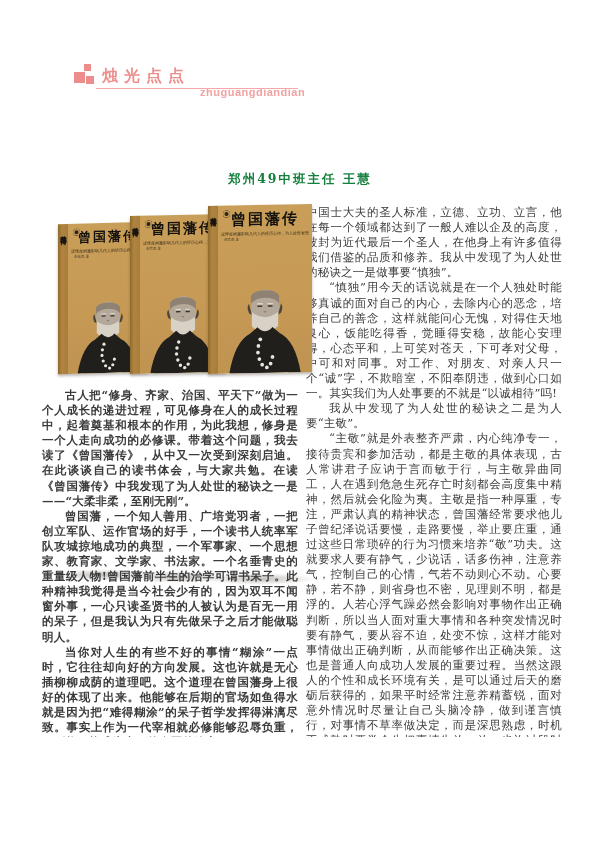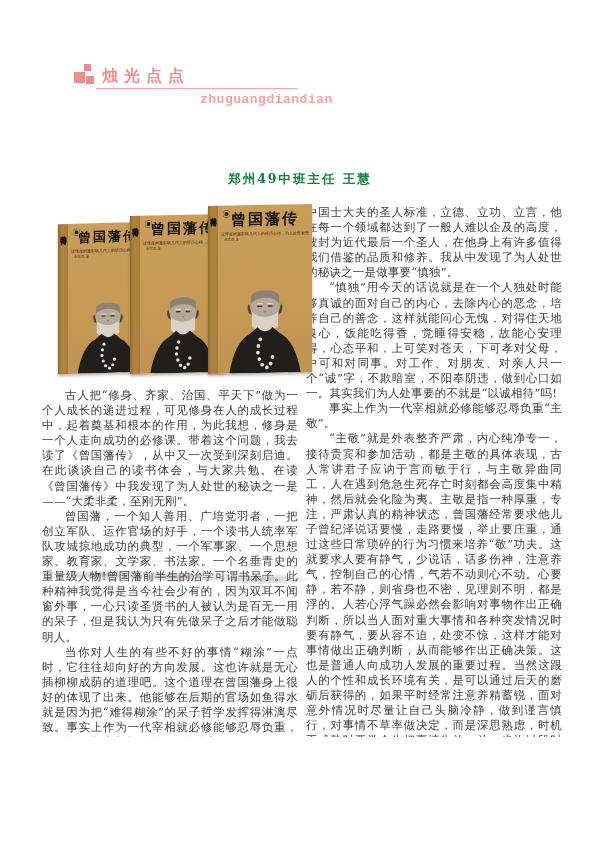--- a/index.html
+++ b/index.html
@@ -17,23 +17,23 @@
   .brand-logo .sq1{left:10px;top:1px;width:7px;height:7px;}
   .brand-logo .sq2{left:0px;top:9px;width:11px;height:11px;}
   .brand-logo .sq3{left:12px;top:13px;width:8px;height:8px;}
   .brand-line{position:absolute;left:96px;top:88px;width:202px;height:0;border-top:1px solid #f2a9a7;}
   .brand-text{
     position:absolute;left:102px;top:66px;
     font-family:"Liberation Sans","DejaVu Sans",sans-serif;
     font-size:16px;font-weight:bold;color:#ed8f8d;letter-spacing:6px;white-space:nowrap;
   }
   .brand-pinyin{
-    position:absolute;left:200px;top:92px;
-    font-family:Liberation Mono, monospace;
-    font-size:13px;font-weight:bold;color:#f0a3a1;letter-spacing:.5px;white-space:nowrap;
+    position:absolute;left:200px;top:86px;
+    font-family:Liberation Sans, sans-serif;
+    font-size:11px;font-weight:bold;color:#f0a3a1;letter-spacing:.5px;white-space:nowrap;
   }
 
   
   .article-title{
     position:absolute;left:0;top:124px;width:600px;
     text-align:center;font-size:31px;font-weight:bold;letter-spacing:2px;
     color:#c12a5c;
     background:linear-gradient(180deg,#a90f48 0%,#c93563 55%,#e0728a 100%);
     -webkit-background-clip:text;background-clip:text;
     -webkit-text-fill-color:transparent;
@@ -68,21 +68,21 @@
   .b3 .cover-title{font-size:15px;}
   .cover-subtitle{margin-top:2px;padding:0 3px;font-size:4px;line-height:5px;color:#3d3категор;color:#3d3category;color:#3d3320;text-align:center;white-space:nowrap;overflow:hidden;}
   .cover-author{margin-top:1px;padding-left:6px;font-size:3.5px;color:#3d3320;text-align:left;}
   .portrait{position:absolute;left:0;bottom:0;width:100%;height:62%;}
 
   
   .col{position:absolute;width:256px;font-size:11.5px;line-height:15.1px;
     color:#3b3b3b;text-align:justify;letter-spacing:.2px;}
   .col p{margin:0;text-indent:2em;}
   .col p.no-indent{text-indent:0;}
-  .col-left{left:42px;top:388px;height:385px;}
+  .col-left{left:42px;top:388px;height:385px;font-weight:bold;}
   .col-right{left:306px;top:205px;height:588px;}
 
   
   .page-num{
     position:absolute;left:74px;top:773px;width:22px;height:20px;
     background:#ef9b99;color:#ffffff;
     font-family:"Liberation Sans","DejaVu Sans",sans-serif;
     font-size:11px;font-weight:bold;text-align:center;line-height:20px;
     box-shadow:0 3px 0 -1px #a38a80;
   }
@@ -216,19 +216,19 @@
 
   <div class="col col-left">
     <p>古人把“修身、齐家、治国、平天下”做为一个人成长的递进过程，可见修身在人的成长过程中，起着奠基和根本的作用，为此我想，修身是一个人走向成功的必修课。带着这个问题，我去读了《曾国藩传》，从中又一次受到深刻启迪。在此谈谈自己的读书体会，与大家共勉。在读《曾国藩传》中我发现了为人处世的秘诀之一是——“大柔非柔，至刚无刚”。</p>
     <p>曾国藩，一个知人善用、广培党羽者，一把创立军队、运作官场的好手，一个读书人统率军队攻城掠地成功的典型，一个军事家、一个思想家、教育家、文学家、书法家。一个名垂青史的重量级人物!曾国藩前半生的治学可谓书呆子。此种精神我觉得是当今社会少有的，因为双耳不闻窗外事，一心只读圣贤书的人被认为是百无一用的呆子，但是我认为只有先做呆子之后才能做聪明人。</p>
     <p>当你对人生的有些不好的事情“糊涂”一点时，它往往却向好的方向发展。这也许就是无心插柳柳成荫的道理吧。这个道理在曾国藩身上很好的体现了出来。他能够在后期的官场如鱼得水就是因为把“难得糊涂”的呆子哲学发挥得淋漓尽致。事实上作为一代宰相就必修能够忍辱负重，否则将不能成为真正的全国的管家。</p>
   </div>
 
   <div class="col col-right">
     <p class="no-indent">中国士大夫的圣人标准，立德、立功、立言，他在每一个领域都达到了一般人难以企及的高度，被封为近代最后一个圣人，在他身上有许多值得我们借鉴的品质和修养。我从中发现了为人处世的秘诀之一是做事要“慎独”。</p>
     <p>“慎独”用今天的话说就是在一个人独处时能够真诚的面对自己的内心，去除内心的恶念，培养自己的善念，这样就能问心无愧，对得住天地良心，饭能吃得香，觉睡得安稳，故能心安理得，心态平和，上可笑对苍天，下可孝对父母，中可和对同事。对工作、对朋友、对亲人只一个“诚”字，不欺暗室，不阳奉阴违，做到心口如一。其实我们为人处事要的不就是“以诚相待”吗!</p>
-    <p>事实上作为一代宰相就必修能够忍辱负重“主敬”。</p>
+    <p>我从中发现了为人处世的秘诀之二是为人要“主敬”。</p>
     <p>“主敬”就是外表整齐严肃，内心纯净专一，接待贵宾和参加活动，都是主敬的具体表现，古人常讲君子应讷于言而敏于行，与主敬异曲同工，人在遇到危急生死存亡时刻都会高度集中精神，然后就会化险为夷。主敬是指一种厚重，专注，严肃认真的精神状态，曾国藩经常要求他儿子曾纪泽说话要慢，走路要慢，举止要庄重，通过这些日常琐碎的行为习惯来培养“敬”功夫。这就要求人要有静气，少说话，话多伤神，注意养气，控制自己的心情，气若不动则心不动。心要静，若不静，则省身也不密，见理则不明，都是浮的。人若心浮气躁必然会影响对事物作出正确判断，所以当人面对重大事情和各种突发情况时要有静气，要从容不迫，处变不惊，这样才能对事情做出正确判断，从而能够作出正确决策。这也是普通人向成功人发展的重要过程。当然这跟人的个性和成长环境有关，是可以通过后天的磨砺后获得的，如果平时经常注意养精蓄锐，面对意外情况时尽量让自己头脑冷静，做到谨言慎行，对事情不草率做决定，而是深思熟虑，时机不成熟时要学会先把事情先放一放，也许过段时间后事情会明了些，到时做决定会容易些。</p>
   </div>
 
   <div class="page-num">06</div>
 
 </div>
 
 </body></html>

